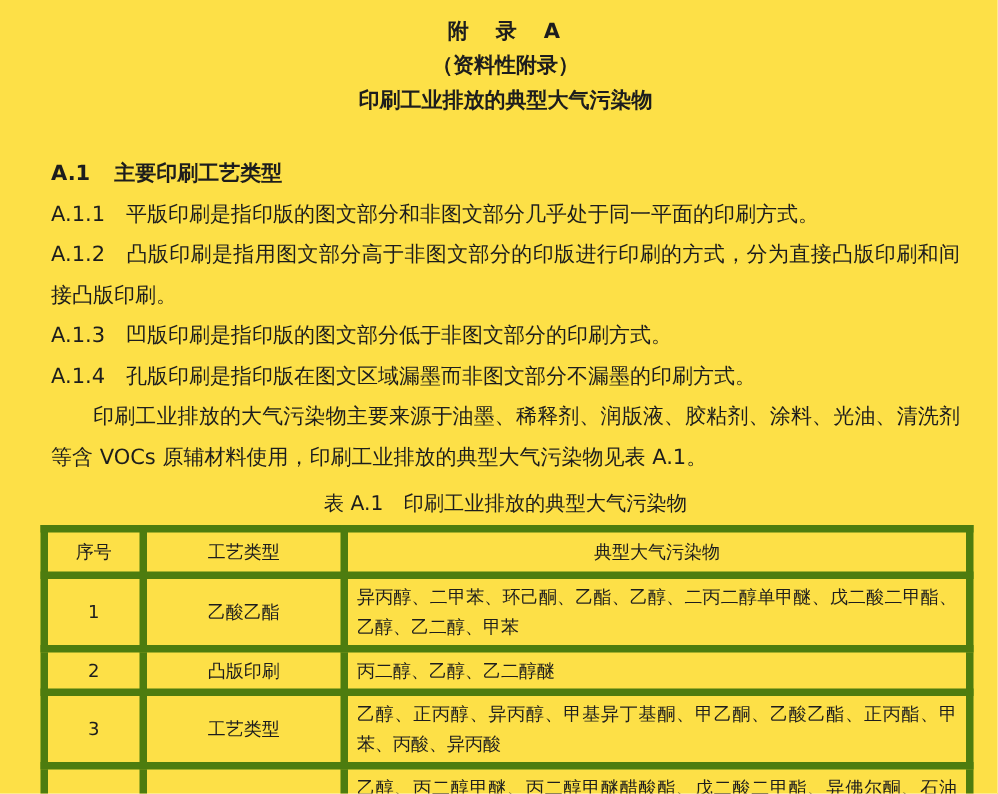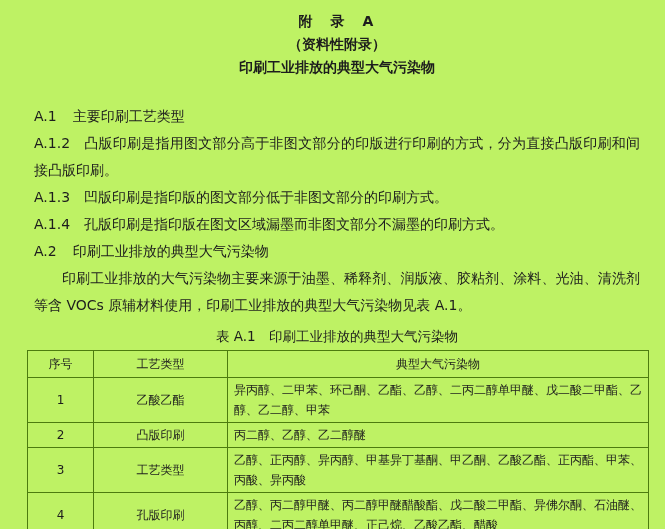--- a/index.html
+++ b/index.html
@@ -13,42 +13,42 @@
     overflow: hidden;
     font-family: "DejaVu Sans", "Liberation Sans", sans-serif;
     color: #1d1d1d;
     -webkit-font-smoothing: antialiased;
   }
   .page {
     box-sizing: border-box;
     width: 665px;
     height: 529px;
     padding: 10px 25px 0 34px;
-    background: #bef264;
+    background: #fde047;
   }
   
   .title-block {
     text-align: center;
     font-weight: bold;
     font-size: 14px;
   }
   .title-line {
     line-height: 23px;
   }
   .title-line.first { letter-spacing: 2px; }
   
   .body-block {
     margin-top: 24px;
     font-size: 14px;
   }
   .line {
     line-height: 27px;
     text-align: justify;
   }
-  .heading { font-weight: normal; }
+  .heading { font-weight: bold; }
   .clause-no {
     margin-right: 14px;
     white-space: nowrap;
   }
   .heading .clause-no { margin-right: 16px; }
   .para-indent { text-indent: 2em; }
   
   .table-caption {
     margin-top: 6px;
     text-align: center;
@@ -59,21 +59,21 @@
   table.pollutants {
     border-collapse: collapse;
     table-layout: fixed;
     width: 622px;
     margin-left: -7px;
     margin-top: 3px;
     font-size: 12px;
   }
   table.pollutants th,
   table.pollutants td {
-    border: 1px solid #4d7c0f;
+    border: 5px solid #4d7c0f;
     padding: 2px 6px;
     line-height: 20px;
     font-weight: normal;
     vertical-align: middle;
   }
   col.c-no   { width: 66px; }
   col.c-proc { width: 134px; }
   col.c-poll { width: auto; }
   .cell-center { text-align: center; }
   .cell-left   { text-align: left; text-align: justify; }
@@ -89,36 +89,36 @@
     <div class="title-line">（资料性附录）</div>
     <div class="title-line">印刷工业排放的典型大气污染物</div>
   </div>
 
   <div class="body-block">
 
     <div class="line heading">
       <span class="clause-no">A.1</span><span>主要印刷工艺类型</span>
     </div>
 
+    <div class="line">
+      <span class="clause-no">A.1.1</span><span>平版印刷是指印版的图文部分和非图文部分几乎处于同一平面的印刷方式。</span>
+    </div>
 
     <div class="line">
       <span class="clause-no">A.1.2</span><span>凸版印刷是指用图文部分高于非图文部分的印版进行印刷的方式，分为直接凸版印刷和间接凸版印刷。</span>
     </div>
 
     <div class="line">
       <span class="clause-no">A.1.3</span><span>凹版印刷是指印版的图文部分低于非图文部分的印刷方式。</span>
     </div>
 
     <div class="line">
       <span class="clause-no">A.1.4</span><span>孔版印刷是指印版在图文区域漏墨而非图文部分不漏墨的印刷方式。</span>
     </div>
 
-    <div class="line heading">
-      <span class="clause-no">A.2</span><span>印刷工业排放的典型大气污染物</span>
-    </div>
 
     <div class="line para-indent">印刷工业排放的大气污染物主要来源于油墨、稀释剂、润版液、胶粘剂、涂料、光油、清洗剂等含 VOCs 原辅材料使用，印刷工业排放的典型大气污染物见表 A.1。</div>
 
   </div>
 
   <div class="table-caption">表 A.1　印刷工业排放的典型大气污染物</div>
 
   <table class="pollutants">
     <colgroup>
       <col class="c-no">

